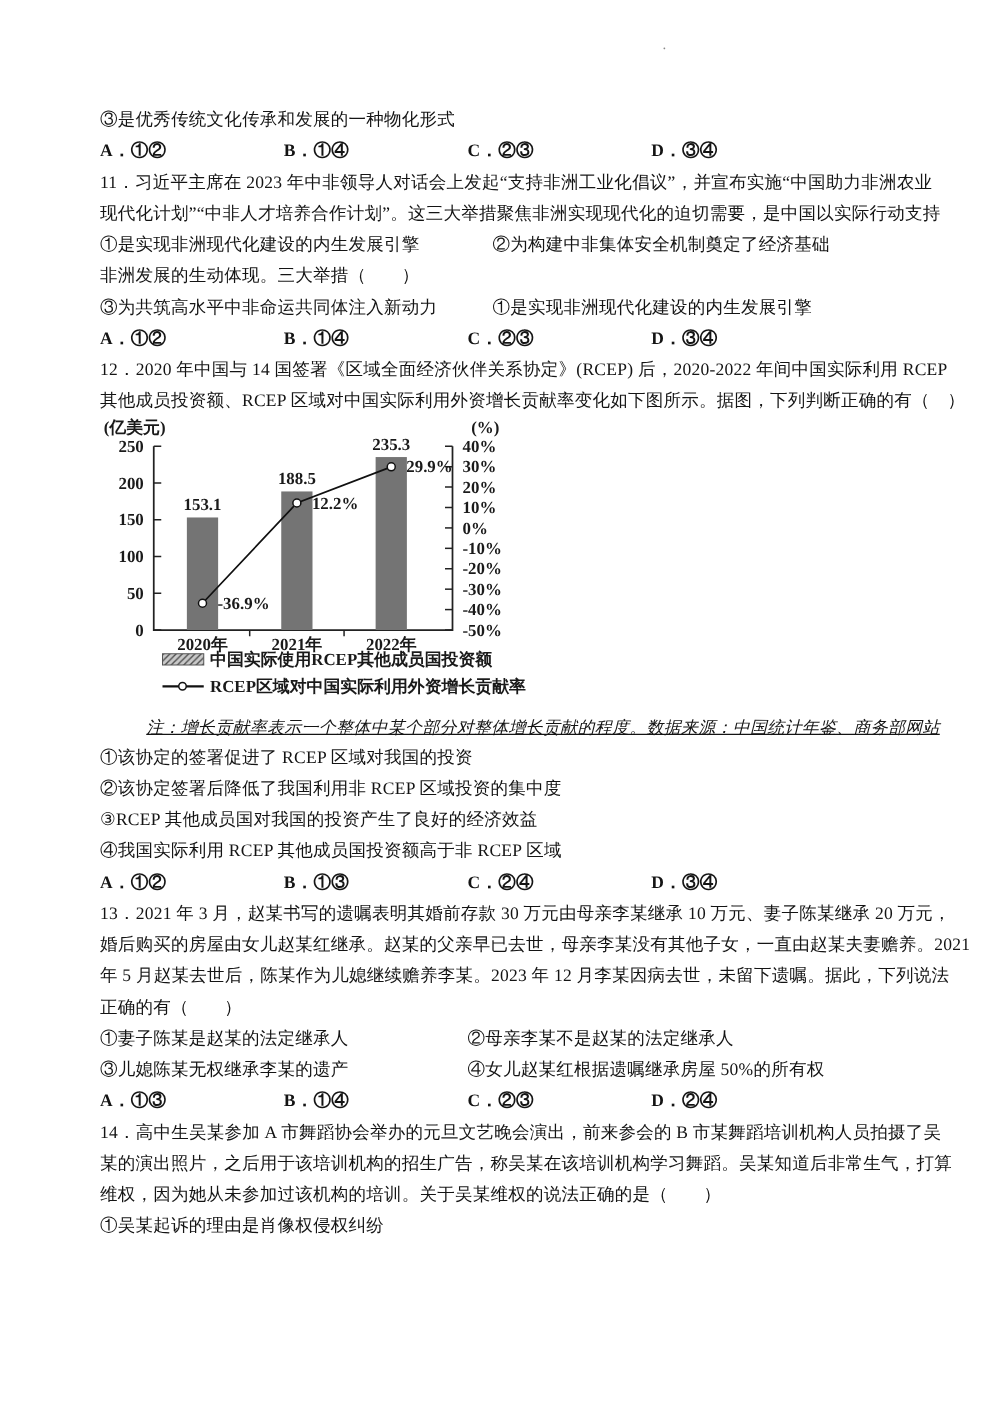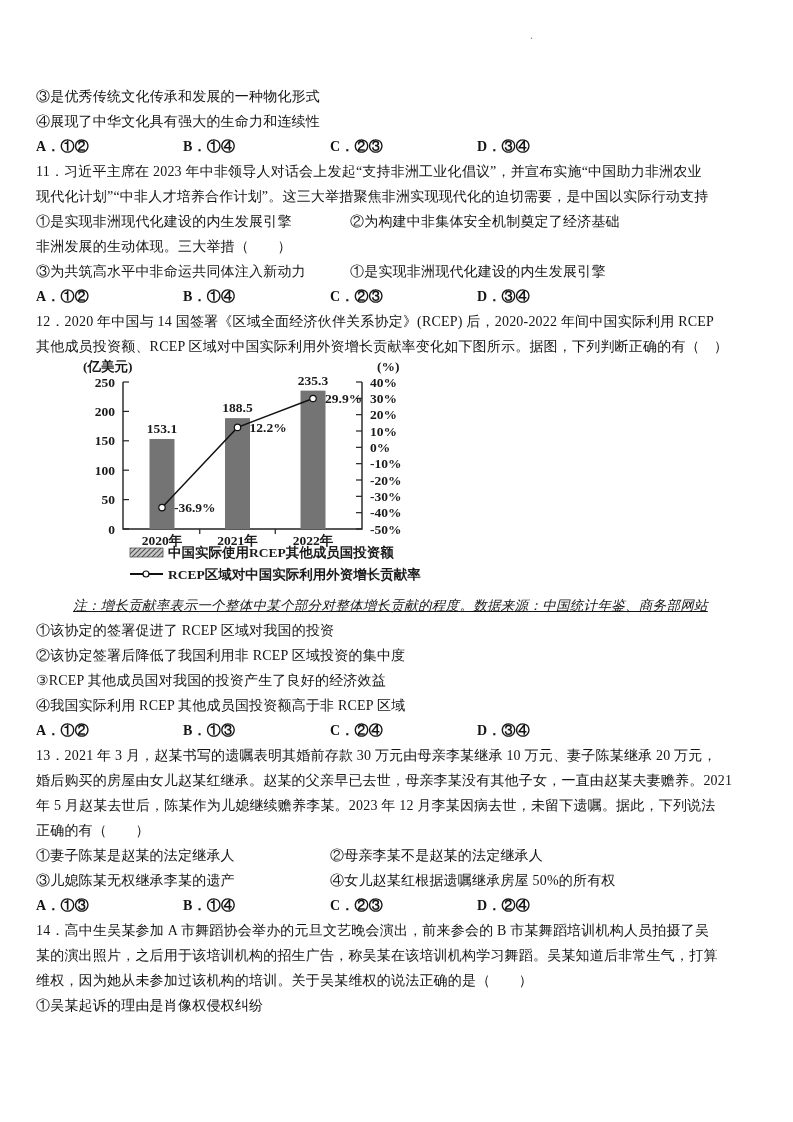--- a/index.html
+++ b/index.html
@@ -5,20 +5,21 @@
   html,body{margin:0;padding:0;background:#ffffff;}
   body{
     width:793px;height:1122px;position:relative;overflow:hidden;
     font-family:"Liberation Serif","DejaVu Serif",serif;
     color:#141414;
   }
   .sheet{padding:84px 28px 0 36px;}
   .line{
     font-size:14px;line-height:25px;height:25px;white-space:nowrap;
     letter-spacing:0.2px;
+    margin-left:44px;
   }
   .opts .opt{display:inline-block;width:147px;font-weight:bold;}
   .opts .opt:last-child{width:auto;}
   .row .col1{display:inline-block;}
   .w314{width:314px;}
   .w294{width:294px;}
   .chart-wrap{margin:0 0 0 19px;}
   svg text{font-family:"Liberation Serif","DejaVu Serif",serif;}
   .note{
     font-size:13.5px;font-style:italic;padding-left:37px;
@@ -30,21 +31,20 @@
   }
 </style>
 </head>
 <body>
 
 <span class="page-mark">.</span>
 
 <div class="sheet">
 
   <div class="line">③是优秀传统文化传承和发展的一种物化形式</div>
-  <div class="line">④展现了中华文化具有强大的生命力和连续性</div>
   <div class="line opts">
     <span class="opt">A．①②</span><span class="opt">B．①④</span><span class="opt">C．②③</span><span class="opt">D．③④</span>
   </div>
 
   <div class="line">11．习近平主席在 2023 年中非领导人对话会上发起“支持非洲工业化倡议”，并宣布实施“中国助力非洲农业</div>
   <div class="line">现代化计划”“中非人才培养合作计划”。这三大举措聚焦非洲实现现代化的迫切需要，是中国以实际行动支持</div>
   <div class="line row">
     <span class="col1 w314">①是实现非洲现代化建设的内生发展引擎</span><span>②为构建中非集体安全机制奠定了经济基础</span>
   </div>
   <div class="line">非洲发展的生动体现。三大举措（　　）</div>

